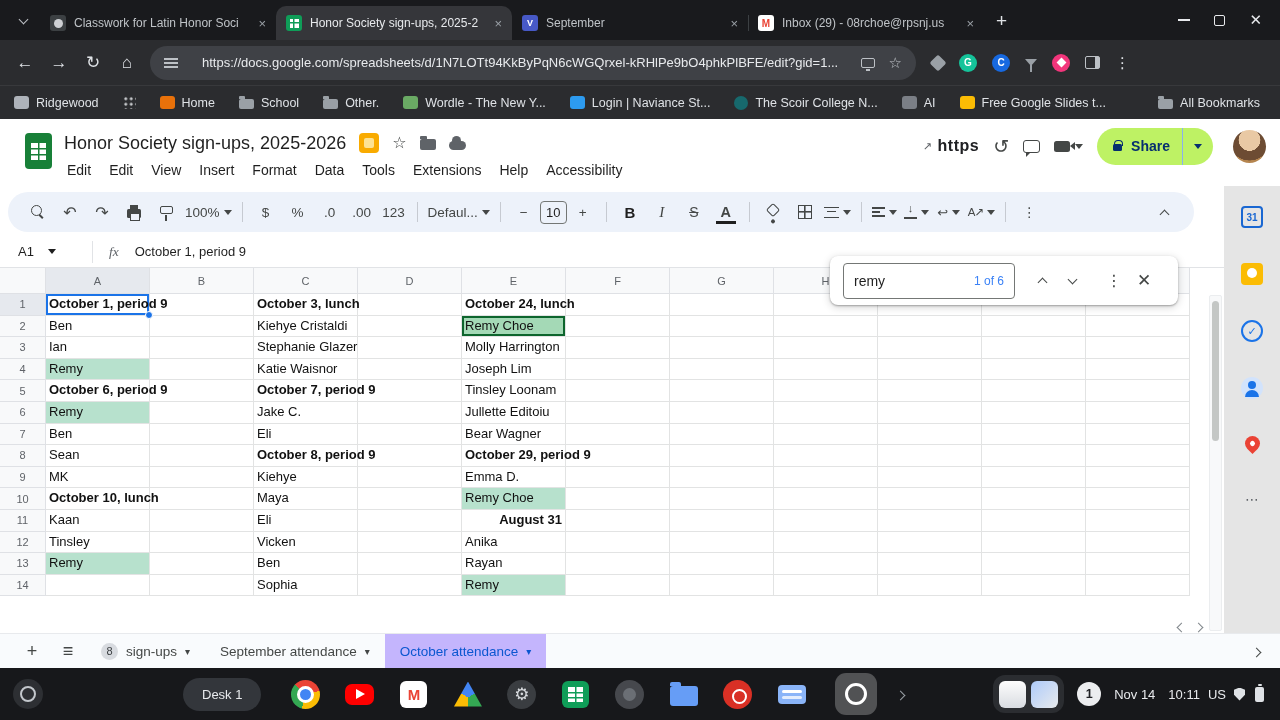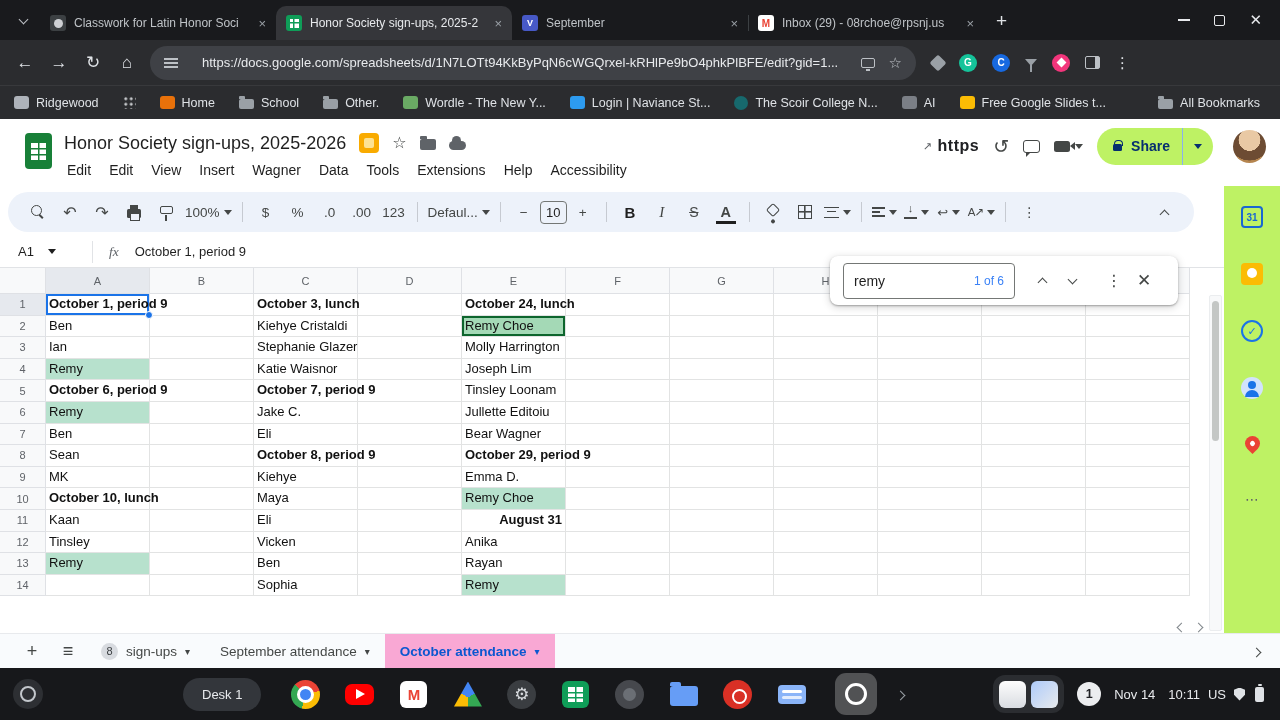--- a/index.html
+++ b/index.html
@@ -171,38 +171,38 @@
 .findbar{position:absolute;left:830px;top:256px;width:348px;height:49px;background:#fff;border-radius:8px;box-shadow:0 1px 2px rgba(0,0,0,.3),0 2px 8px rgba(0,0,0,.18);display:flex;align-items:center;padding:0 8px;z-index:40}
 .findfield{width:172px;height:36px;border:1px solid #747775;border-radius:4px;display:flex;align-items:center;padding:0 10px;margin-left:5px}
 .findfield input{border:none;outline:none;background:transparent;width:92px;font-size:14px;color:#1f1f1f;font-family:inherit}
 .findcount{margin-left:auto;color:#3b82f6;font-size:12px;white-space:nowrap}
 .fbtn{width:30px;height:30px;display:flex;align-items:center;justify-content:center;color:#444746;border-radius:50%}
 .fb-gap{width:12px}
 .fdots{font-size:16px;color:#444746}
 .fclose{font-size:17px;color:#444746}
 
 
-.sidepanel{position:absolute;right:0;top:186px;width:56px;height:447px;background:#bef264;display:flex;flex-direction:column;align-items:center;padding-top:20px;gap:35px}
+.sidepanel{position:absolute;right:0;top:186px;width:56px;height:447px;background:#e5e5e5;display:flex;flex-direction:column;align-items:center;padding-top:20px;gap:35px}
 .sp{width:22px;height:22px;position:relative;flex:none}
 .sp-cal{border:2px solid #1967d2;border-radius:4px;color:#1967d2;font-size:10px;font-weight:700;display:flex;align-items:center;justify-content:center}
 .sp-keep{background:#fbbc04;border-radius:4px}
 .sp-keep::after{content:"";position:absolute;left:6px;top:5px;width:10px;height:10px;border-radius:50%;background:#fff}
 .sp-tasks{border:2.5px solid #1a73e8;border-radius:50%;color:#1a73e8;font-size:11px;font-weight:700;display:flex;align-items:center;justify-content:center}
 .sp-contacts{background:#d2e3fc;border-radius:50%}
 .sp-contacts::before{content:"";position:absolute;left:7px;top:4px;width:8px;height:8px;border-radius:50%;background:#1a73e8}
 .sp-contacts::after{content:"";position:absolute;left:4px;top:12.5px;width:14px;height:7px;border-radius:7px 7px 0 0;background:#1a73e8}
 .sp-maps{width:15px;height:15px;background:#ea4335;border-radius:50% 50% 50% 0;transform:rotate(-45deg);margin:2px auto 0}
 .sp-maps::after{content:"";position:absolute;left:5px;top:5px;width:5px;height:5px;border-radius:50%;background:#fff}
 .sp-dots{color:#5f6368;font-size:14px;text-align:center}
 
 
 .sheettabbar{position:absolute;left:0;top:633px;width:1280px;height:35px;background:#f9fbfd;border-top:1px solid #e8eaed;display:flex;align-items:center;padding-left:14px}
 .tbbtn{width:36px;height:35px;display:flex;align-items:center;justify-content:center;color:#444746;font-size:18px}
 .stab{display:flex;align-items:center;gap:8px;padding:0 15px;height:35px;font-size:13.5px;color:#444746;white-space:nowrap}
-.stab.active{color:#0b57d0;font-weight:700;background:#f9a8d4}
+.stab.active{color:#0b57d0;font-weight:400;background:#c4b5fd}
 .badge8{width:17px;height:17px;border-radius:50%;background:#d8dbe0;color:#3c4043;font-size:11px;font-weight:400;display:flex;align-items:center;justify-content:center}
 .scaret{font-size:10px}
 .panel-toggle{margin-left:auto;margin-right:20px;color:#444746}
 
 
 .taskbar{position:absolute;left:0;top:668px;width:1280px;height:52px;background:#17181b;display:flex;align-items:center}
 .launcher{width:30px;height:30px;margin-left:13px;border-radius:50%;background:#2d2f33;display:flex;align-items:center;justify-content:center;flex:none}
 .launcher::after{content:"";width:12px;height:12px;border-radius:50%;border:2.5px solid #c3c7cc}
 .deskpill{margin-left:140px;height:33px;padding:0 19px;border-radius:17px;background:#33363b;color:#e8eaed;font-size:13px;display:flex;align-items:center;flex:none}
 .apps{display:flex;align-items:center;gap:21px;margin-left:28px}
@@ -351,21 +351,21 @@
     <span class="yellow-flag"></span>
     <span class="hico">☆</span>
     <span class="ic-movefolder"></span>
     <span class="ic-cloud"></span>
   </div>
   <div class="menurow">
       <span class="menu">Edit</span>
       <span class="menu">Edit</span>
       <span class="menu">View</span>
       <span class="menu">Insert</span>
-      <span class="menu">Wagner</span>
+      <span class="menu">Format</span>
       <span class="menu">Data</span>
       <span class="menu">Tools</span>
       <span class="menu">Extensions</span>
       <span class="menu">Help</span>
       <span class="menu">Accessibility</span>
     </div>
   <div class="hdr-right">
     <span class="kami">
         <span class="up">↗</span>
         <span>https</span>

